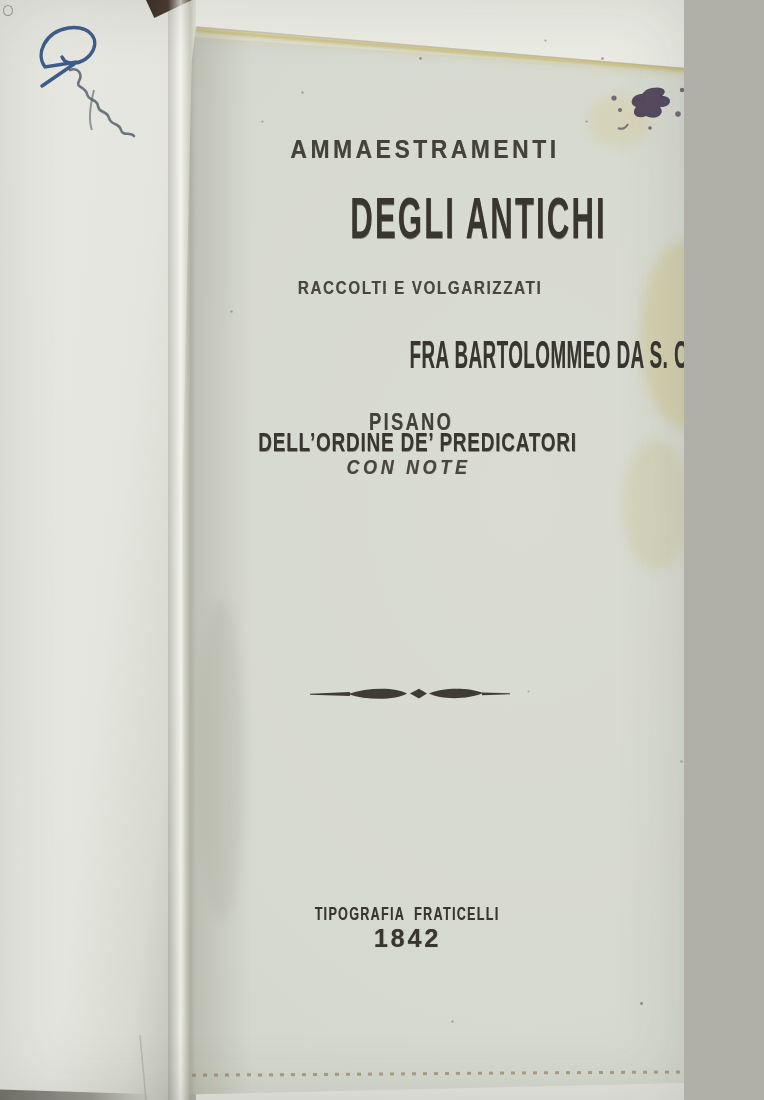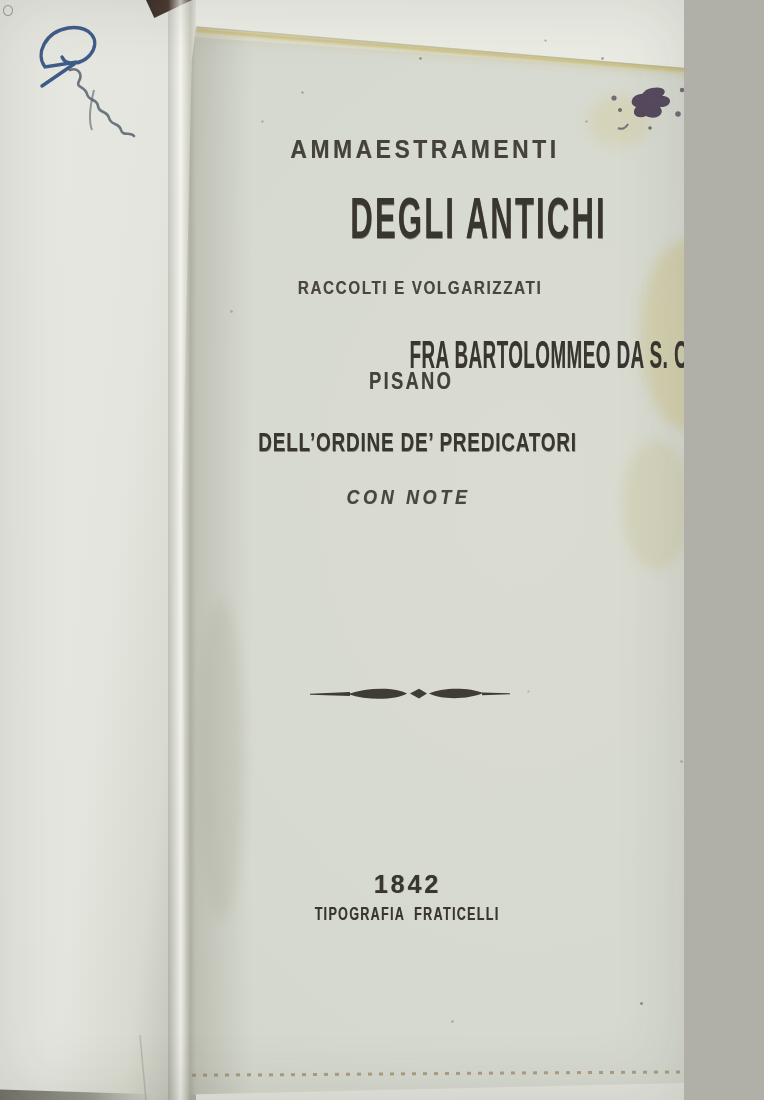--- a/index.html
+++ b/index.html
@@ -74,27 +74,27 @@
     position:absolute;left:200px;width:440px;text-align:center;line-height:1;
     color:#393630;font-weight:bold;white-space:nowrap;
     text-shadow:.4px .4px .7px rgba(57,54,48,.5);
   }
   .line .t{display:inline-block;line-height:1;transform-origin:50% 55%;}
   .ln-half{top:136px;}        .ln-half .t{font-size:26px;letter-spacing:4px;transform:translateX(5px) scale(.88,1);opacity:.92;}
   .ln-main{top:189px;}        .ln-main .t{font-size:60px;letter-spacing:4px;transform:translateX(32px) scale(.52,.95);}
   .ln-sub{top:271px;margin-top:8px;}         .ln-sub .t{font-size:18.5px;letter-spacing:2px;transform:scale(.82,1);opacity:.9;}
   .ln-per{top:300px;}         .ln-per .t{font-size:16.5px;letter-spacing:3px;transform:translateX(-3px) scale(.85,1);opacity:.9;}
   .ln-author{top:334px;}      .ln-author .t{font-size:40px;letter-spacing:1px;transform:translateX(-8px) scale(.47,.98);}
-  .ln-pisano{top:370px;}      .ln-pisano .t{font-size:23.5px;letter-spacing:3px;transform:translateX(-9px) scale(.78,1);opacity:.93;}
+  .ln-pisano{top:411px;}      .ln-pisano .t{font-size:23.5px;letter-spacing:3px;transform:translateX(-9px) scale(.78,1);opacity:.93;}
   .ln-order{top:430px;}       .ln-order .t{font-size:25px;letter-spacing:1px;transform:translateX(-2px) scale(.76,1.02);}
-  .ln-note{top:488px;}        .ln-note .t{font-size:19.5px;letter-spacing:4px;font-style:italic;transform:translateX(-12px) scale(.92,1);opacity:.9;}
+  .ln-note{top:458px;}        .ln-note .t{font-size:19.5px;letter-spacing:4px;font-style:italic;transform:translateX(-12px) scale(.92,1);opacity:.9;}
   .ln-editor{top:513px;}      .ln-editor .t{font-size:27.5px;letter-spacing:1px;transform:translateX(-14px) scale(.62,1);}
   .ln-city{top:871px;}        .ln-city .t{font-size:27.5px;letter-spacing:2px;transform:translateX(-17px) scale(.68,1);}
   .ln-pub{top:904px;}         .ln-pub .t{font-size:19px;letter-spacing:2px;word-spacing:7px;transform:translateX(-13px) scale(.66,1);}
-  .ln-year{top:871px;text-align:center;}        .ln-year .t{font-size:26.5px;letter-spacing:3px;transform:translateX(-13px) scale(.95,1);}
+  .ln-year{top:925px;text-align:center;}        .ln-year .t{font-size:26.5px;letter-spacing:3px;transform:translateX(-13px) scale(.95,1);}
   .ornament{position:absolute;left:308px;top:683px;width:204px;height:22px;}
   .signature{position:absolute;left:28px;top:12px;width:152px;height:126px;}
   .smudge{position:absolute;left:598px;top:76px;width:116px;height:62px;}
   .edges{position:absolute;left:0;top:0;width:764px;height:1100px;pointer-events:none;}
   .speckles{
     position:absolute;left:0;top:0;width:1px;height:1px;background:transparent;border-radius:50%;
     box-shadow:
       420px 58px 0 .8px rgba(75,70,55,.5),
       545px 40px 0 .6px rgba(75,70,55,.4),
       602px 58px 0 .8px rgba(60,55,45,.45),

